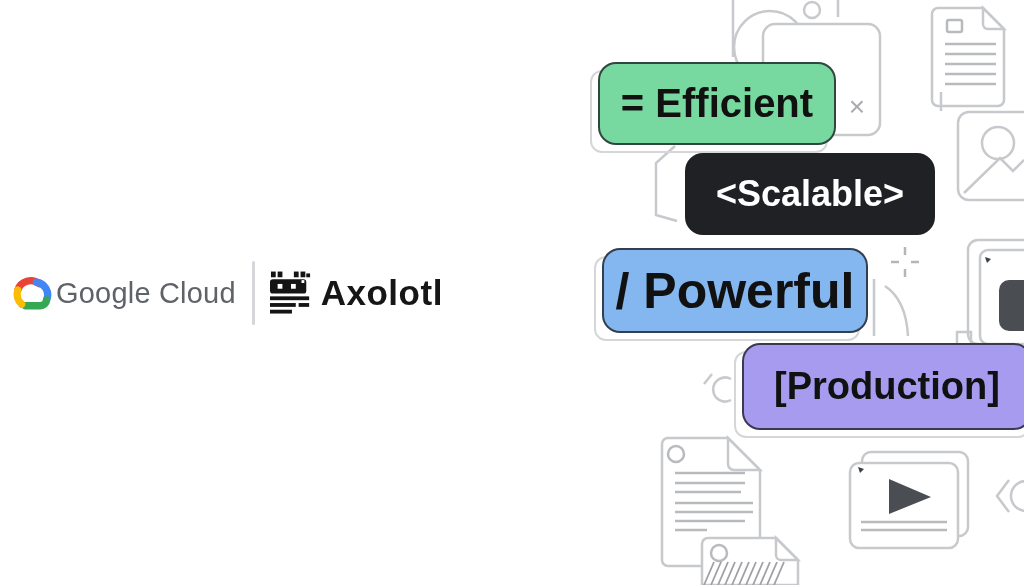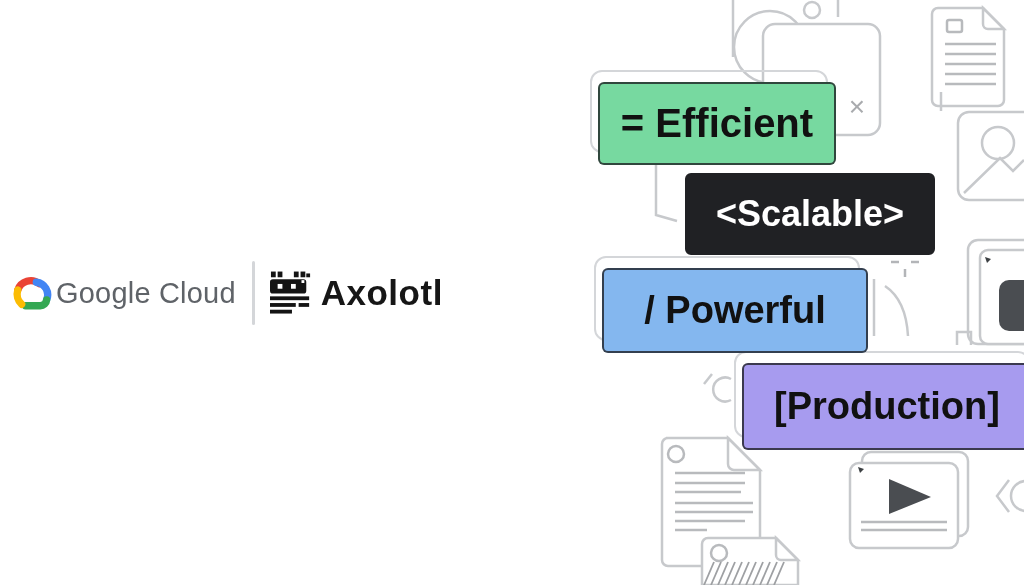--- a/index.html
+++ b/index.html
@@ -28,28 +28,27 @@
   }
   
   .doodles{ position:absolute; left:0; top:0; width:1024px; height:585px; z-index:1; }
   
   .echo{
     position:absolute; border:2px solid #d4d6d9; border-radius:12px; z-index:2;
     background:transparent;
   }
   .badge{
     position:absolute; z-index:3; display:flex; align-items:center; justify-content:center;
-    border-radius:6px; font-weight:700; white-space:nowrap;
+    border-radius:18px; font-weight:700; white-space:nowrap;
     border:2px solid rgba(28,30,33,0.78);
-    margin-top:20px;
   }
   .badge-efficient { left:598px; top:62px;  width:238px; height:83px; background:#77d9a0; color:#111; font-size:40px; }
   .echo-efficient  { left:590px; top:70px;  width:238px; height:83px; }
   .badge-scalable  { left:685px; top:153px; width:250px; height:82px; background:#202124; color:#fff; font-size:36px; border-color:#202124; }
-  .badge-powerful  { left:602px; top:248px; width:266px; height:85px; background:#84b7ef; color:#111; font-size:38px; }
+  .badge-powerful  { left:602px; top:248px; width:266px; height:85px; background:#84b7ef; color:#111; font-size:50px; }
   .echo-powerful   { left:594px; top:256px; width:266px; height:85px; }
   .badge-production{ left:742px; top:343px; width:290px; height:87px; background:#a79bef; color:#111; font-size:38px; }
   .echo-production { left:734px; top:351px; width:296px; height:87px; }
 </style>
 </head>
 <body>
 
 <div class="stage">
 
   <svg class="doodles" viewBox="0 0 1024 585">

